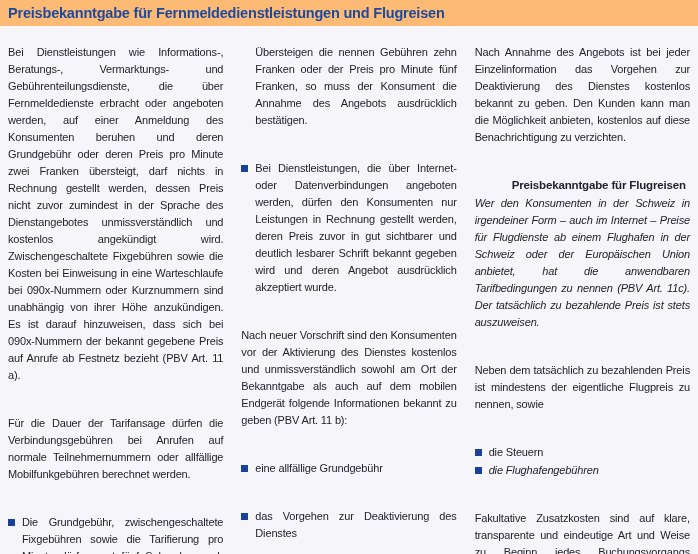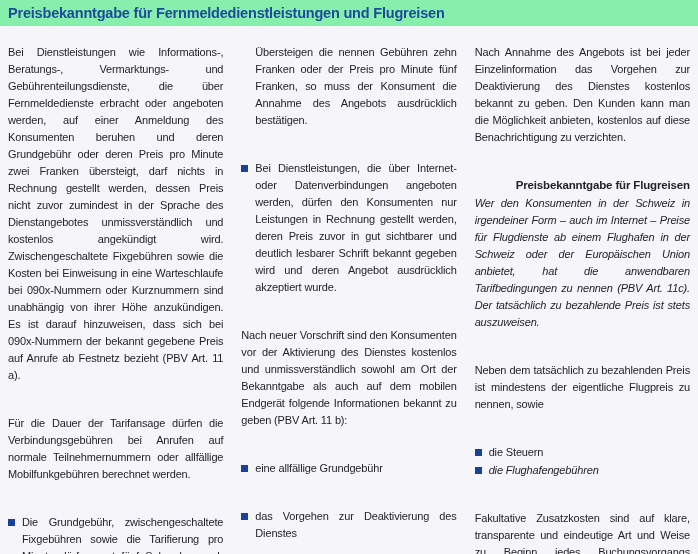--- a/index.html
+++ b/index.html
@@ -6,21 +6,21 @@
   body {
     width: 698px;
     height: 554px;
     overflow: hidden;
     background: #f6f6fa;
     font-family: "Liberation Sans", sans-serif;
     color: #22222a;
   }
   .titlebar {
     height: 26px;
-    background: #86efac;
+    background: #fdba74;
     display: flex;
     align-items: center;
     padding-left: 8px;
     box-sizing: border-box;
   }
   .titlebar h1 {
     margin: 0;
     font-size: 14.5px;
     font-weight: bold;
     letter-spacing: -0.2px;
@@ -43,21 +43,21 @@
     font-size: 11px;
     line-height: 17px;
     letter-spacing: -0.15px;
     text-align: justify;
     hyphens: auto;
     -webkit-hyphens: auto;
   }
   .heading {
     font-weight: bold;
     font-size: 11.5px;
-    text-align: right;
+    text-align: center;
     padding-left: 33px;
   }
   .li {
     position: relative;
     padding-left: 14px;
   }
   .indent {
     padding-left: 14px;
   }
   .sq {

